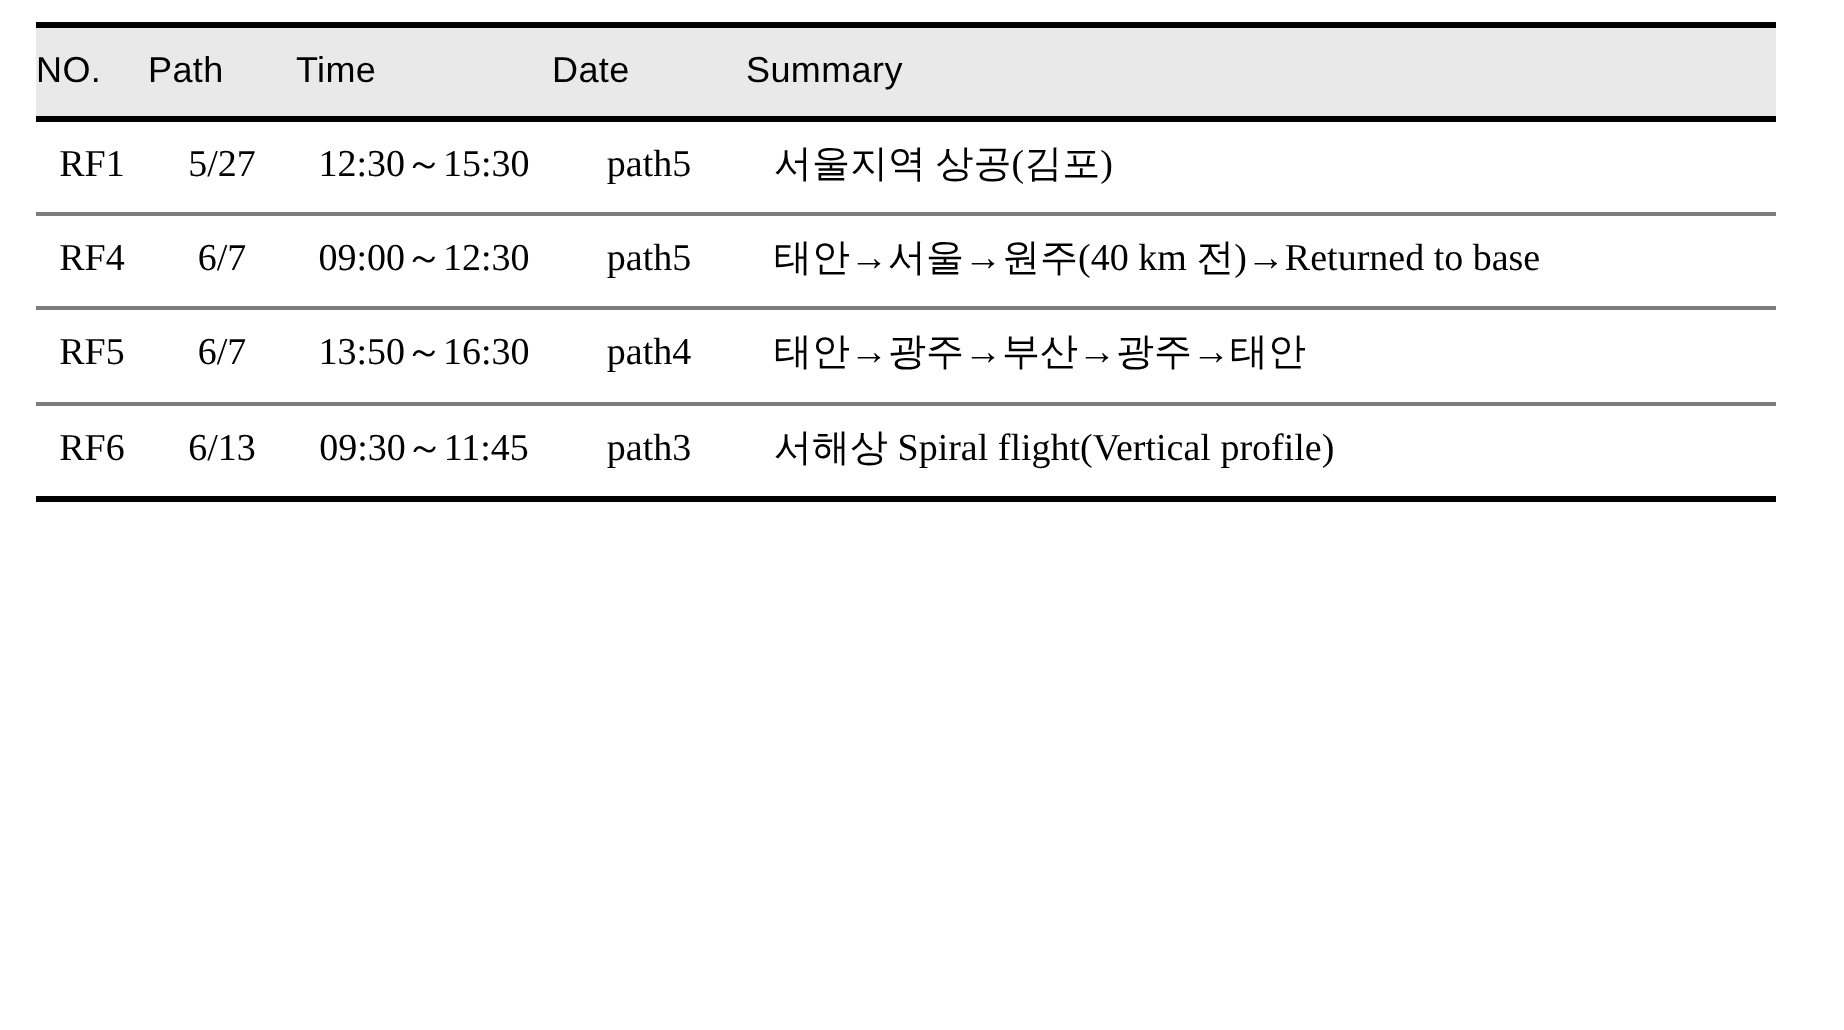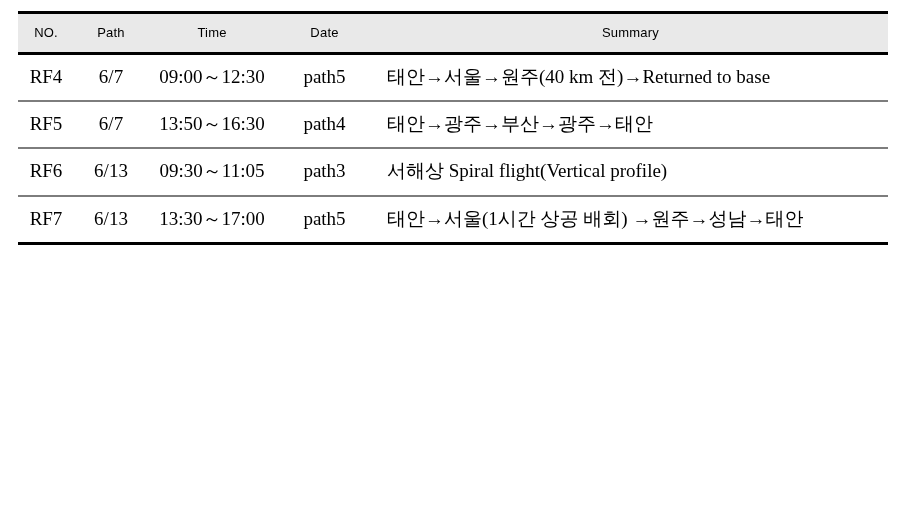--- a/index.html
+++ b/index.html
@@ -28,23 +28,23 @@
     table-layout: fixed;
   }
 
   
   thead tr.header-row {
     background: #e9e9e9;
   }
   thead th {
     font-family: "Liberation Sans", "DejaVu Sans", sans-serif;
     font-weight: normal;
-    font-size: 13px;
+    font-size: 18px;
     color: #000;
-    text-align: center;
+    text-align: left;
     padding: 11px 0 12px 0;
     border-top: 3px solid #000;
     border-bottom: 3px solid #000;
     background: #e9e9e9;
     letter-spacing: 0.2px;
   }
 
   
   tbody td {
     font-family: "Liberation Serif", "DejaVu Serif", serif;
@@ -96,50 +96,50 @@
       <tr class="header-row">
         <th class="c-no">NO.</th>
         <th class="c-date">Path</th>
         <th class="c-time">Time</th>
         <th class="c-path">Date</th>
         <th class="c-summary-head">Summary</th>
       </tr>
     </thead>
     <tbody id="table-body">
         <tr>
+          <td class="c-no">RF1</td>
+          <td class="c-date">5/27</td>
+          <td class="c-time">12:30～15:30</td>
+          <td class="c-path">path5</td>
+          <td class="c-summary">
+            <span class="sum-line">서울지역 상공(김포)</span>
+          </td>
+        </tr>
+        <tr>
           <td class="c-no">RF4</td>
           <td class="c-date">6/7</td>
           <td class="c-time">09:00～12:30</td>
           <td class="c-path">path5</td>
           <td class="c-summary">
             <span class="sum-line">태안→서울→원주(40 km 전)→Returned to base</span>
           </td>
         </tr>
         <tr>
           <td class="c-no">RF5</td>
           <td class="c-date">6/7</td>
           <td class="c-time">13:50～16:30</td>
           <td class="c-path">path4</td>
           <td class="c-summary">
             <span class="sum-line">태안→광주→부산→광주→태안</span>
           </td>
         </tr>
         <tr>
           <td class="c-no">RF6</td>
           <td class="c-date">6/13</td>
-          <td class="c-time">09:30～11:05</td>
+          <td class="c-time">09:30～11:45</td>
           <td class="c-path">path3</td>
           <td class="c-summary">
             <span class="sum-line">서해상 Spiral flight(Vertical profile)</span>
-          </td>
-        </tr>
-        <tr>
-          <td class="c-no">RF7</td>
-          <td class="c-date">6/13</td>
-          <td class="c-time">13:30～17:00</td>
-          <td class="c-path">path5</td>
-          <td class="c-summary">
-            <span class="sum-line">태안→서울(1시간 상공 배회) →원주→성남→태안</span>
           </td>
         </tr>
       </tbody>
   </table>
 </div>
 
 </body></html>

